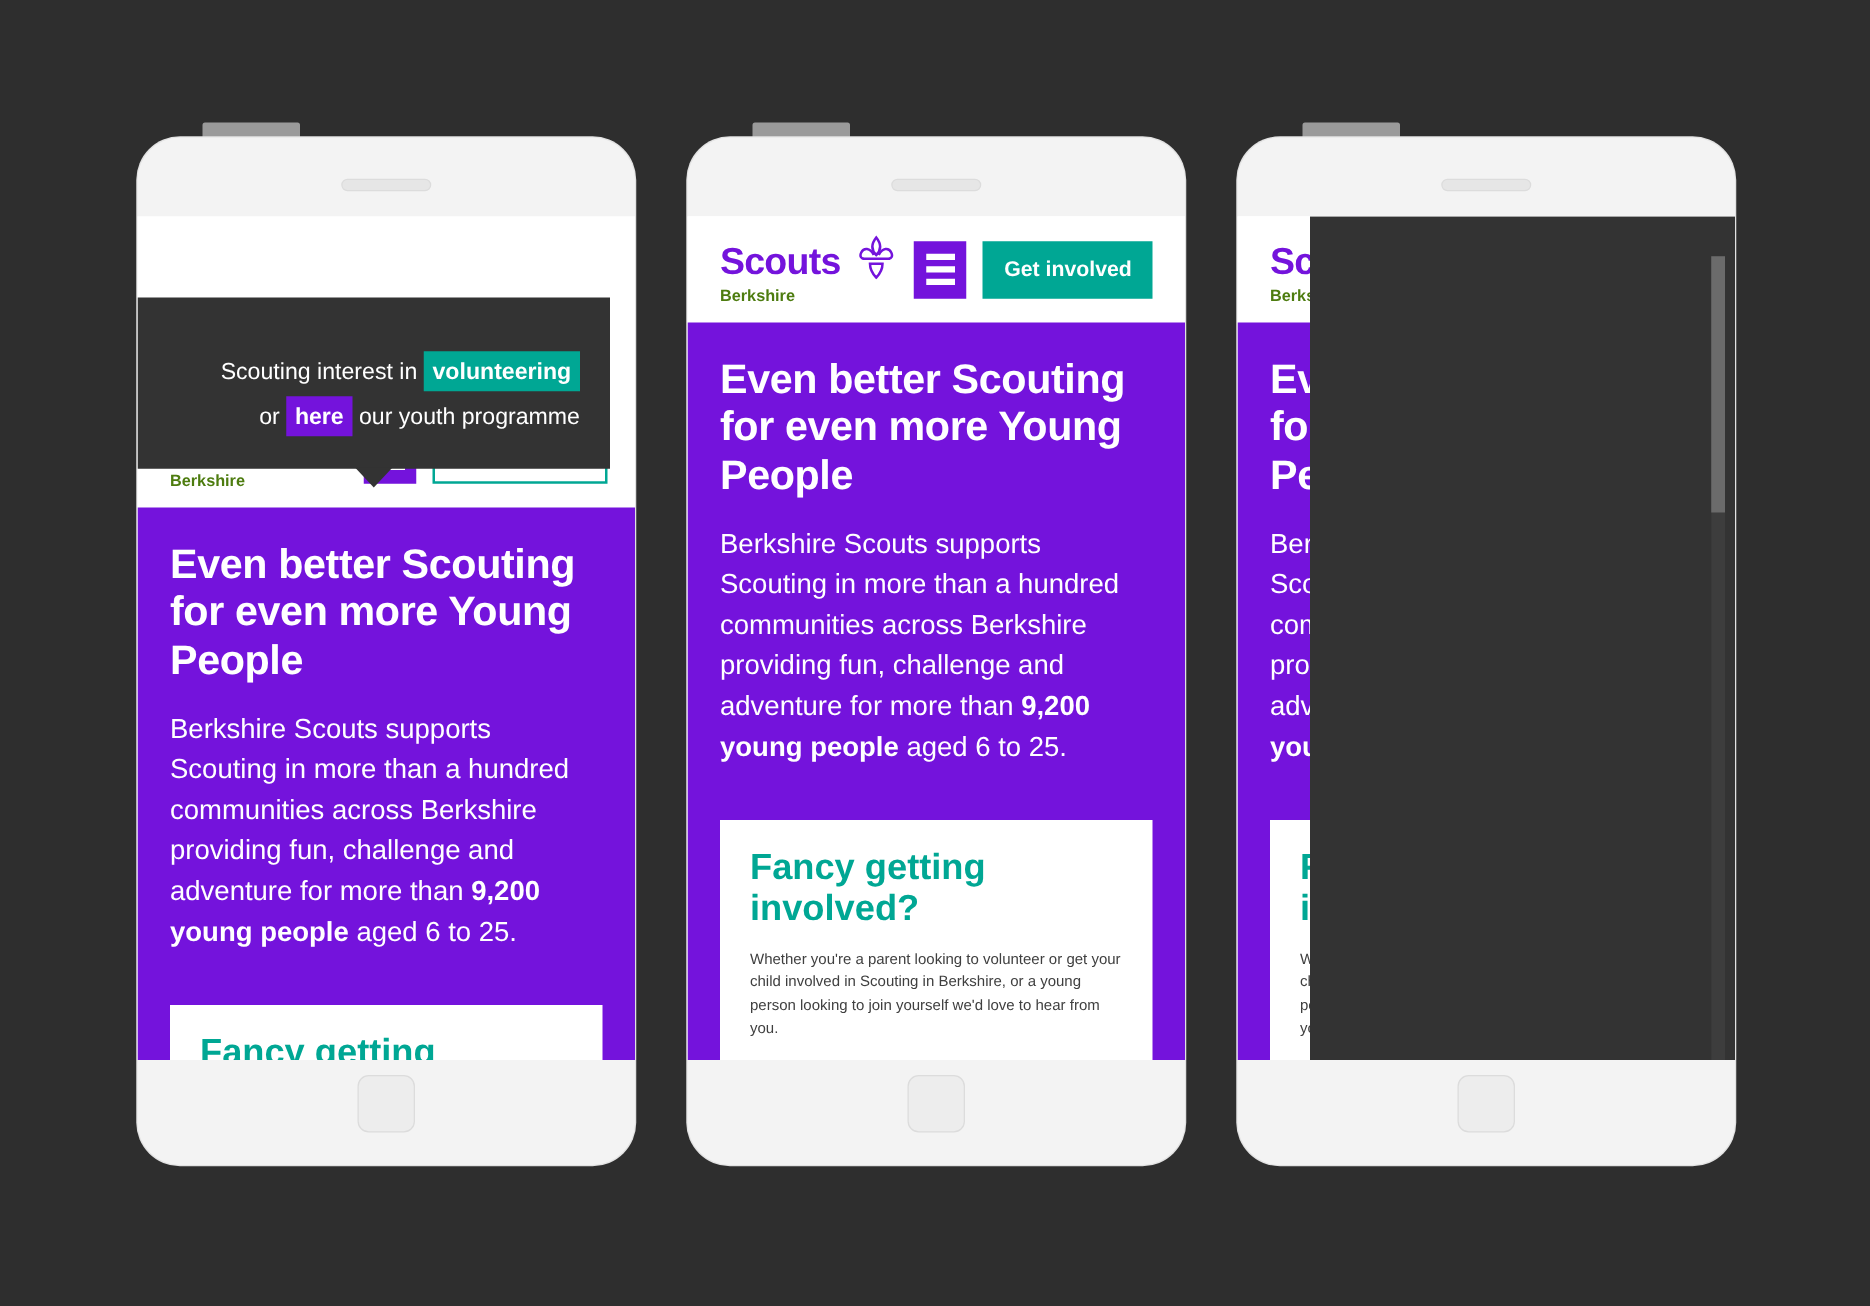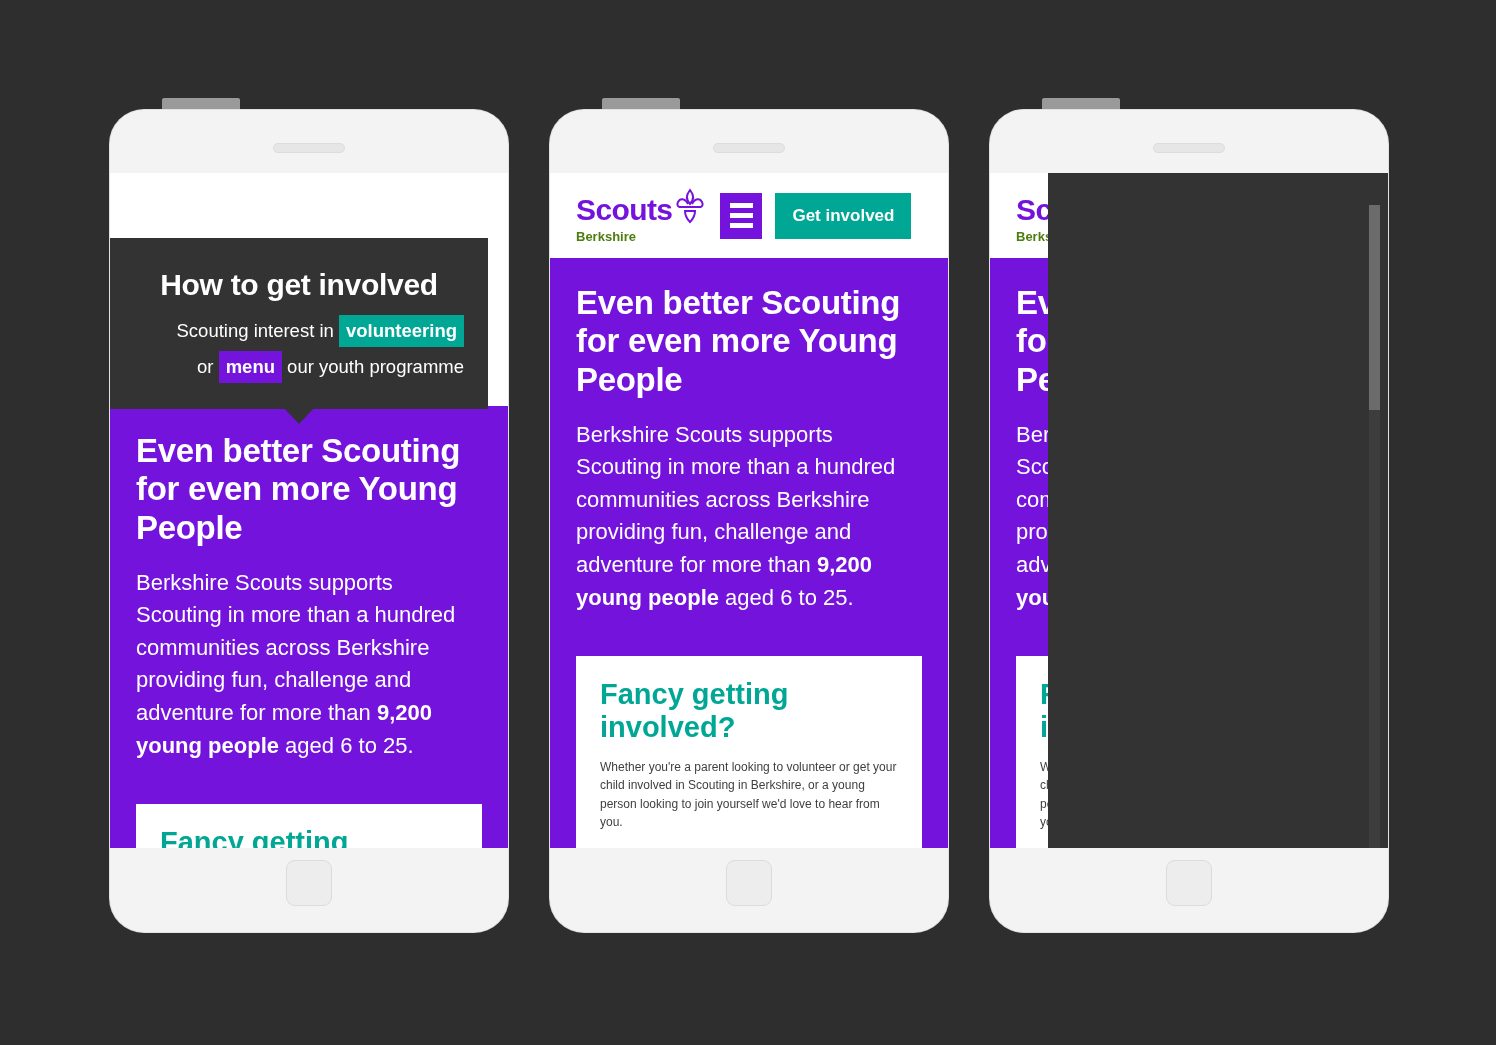--- a/index.html
+++ b/index.html
@@ -36,21 +36,21 @@
     position: absolute; top: 63px; left: 0; width: 398px; height: 675px;
     overflow: hidden; background: #fff;
   }
 
   
   .site-header {
     display: flex; align-items: center; gap: 13px;
     background: #fff; height: 85px; padding: 0 26px;
   }
   .logo-block { display: flex; flex-direction: column; justify-content: center; }
-  .logo-row { display: flex; align-items: flex-end; gap: 1px; }
+  .logo-row { display: flex; align-items: flex-end; gap: 12px; }
   .logo-word { color: #7413dc; font-size: 30px; font-weight: 700; letter-spacing: -.6px; line-height: 1; }
   .logo-sub { color: #4d7c0f; font-size: 13px; font-weight: 700; margin-top: 4px; }
   .fleur { width: 34px; height: 38px; display: block; }
   .burger {
     width: 42px; height: 46px; background: #7413dc;
     display: flex; flex-direction: column; justify-content: center;
     align-items: center; gap: 5px; flex: 0 0 auto; border: none; cursor: pointer;
   }
   .burger i { display: block; width: 23px; height: 5px; background: #fff; }
   .cta {
@@ -134,26 +134,25 @@
 
   <div class="phone" style="left:110px">
     <div class="phone-tab"></div>
     <div class="phone-body"></div>
     <div class="speaker"></div>
     <div class="home-btn"></div>
 
     <div class="screen">
 
       <div class="callout">
-        <h3>How to get involved</h3>
         <div class="line">
           <span>Scouting interest in </span><span class="hl teal">volunteering</span>
         </div>
         <div class="line two">
-          <span>or </span><span class="hl purple">menu</span><span> our youth programme</span>
+          <span>or </span><span class="hl purple">here</span><span> our youth programme</span>
         </div>
         <div class="callout-arrow"></div>
       </div>
 
       <div style="height:148px"></div>
 
       <div class="site-header">
         <div class="logo-block">
           <div class="logo-row">
             <span class="logo-word">Scouts</span>

